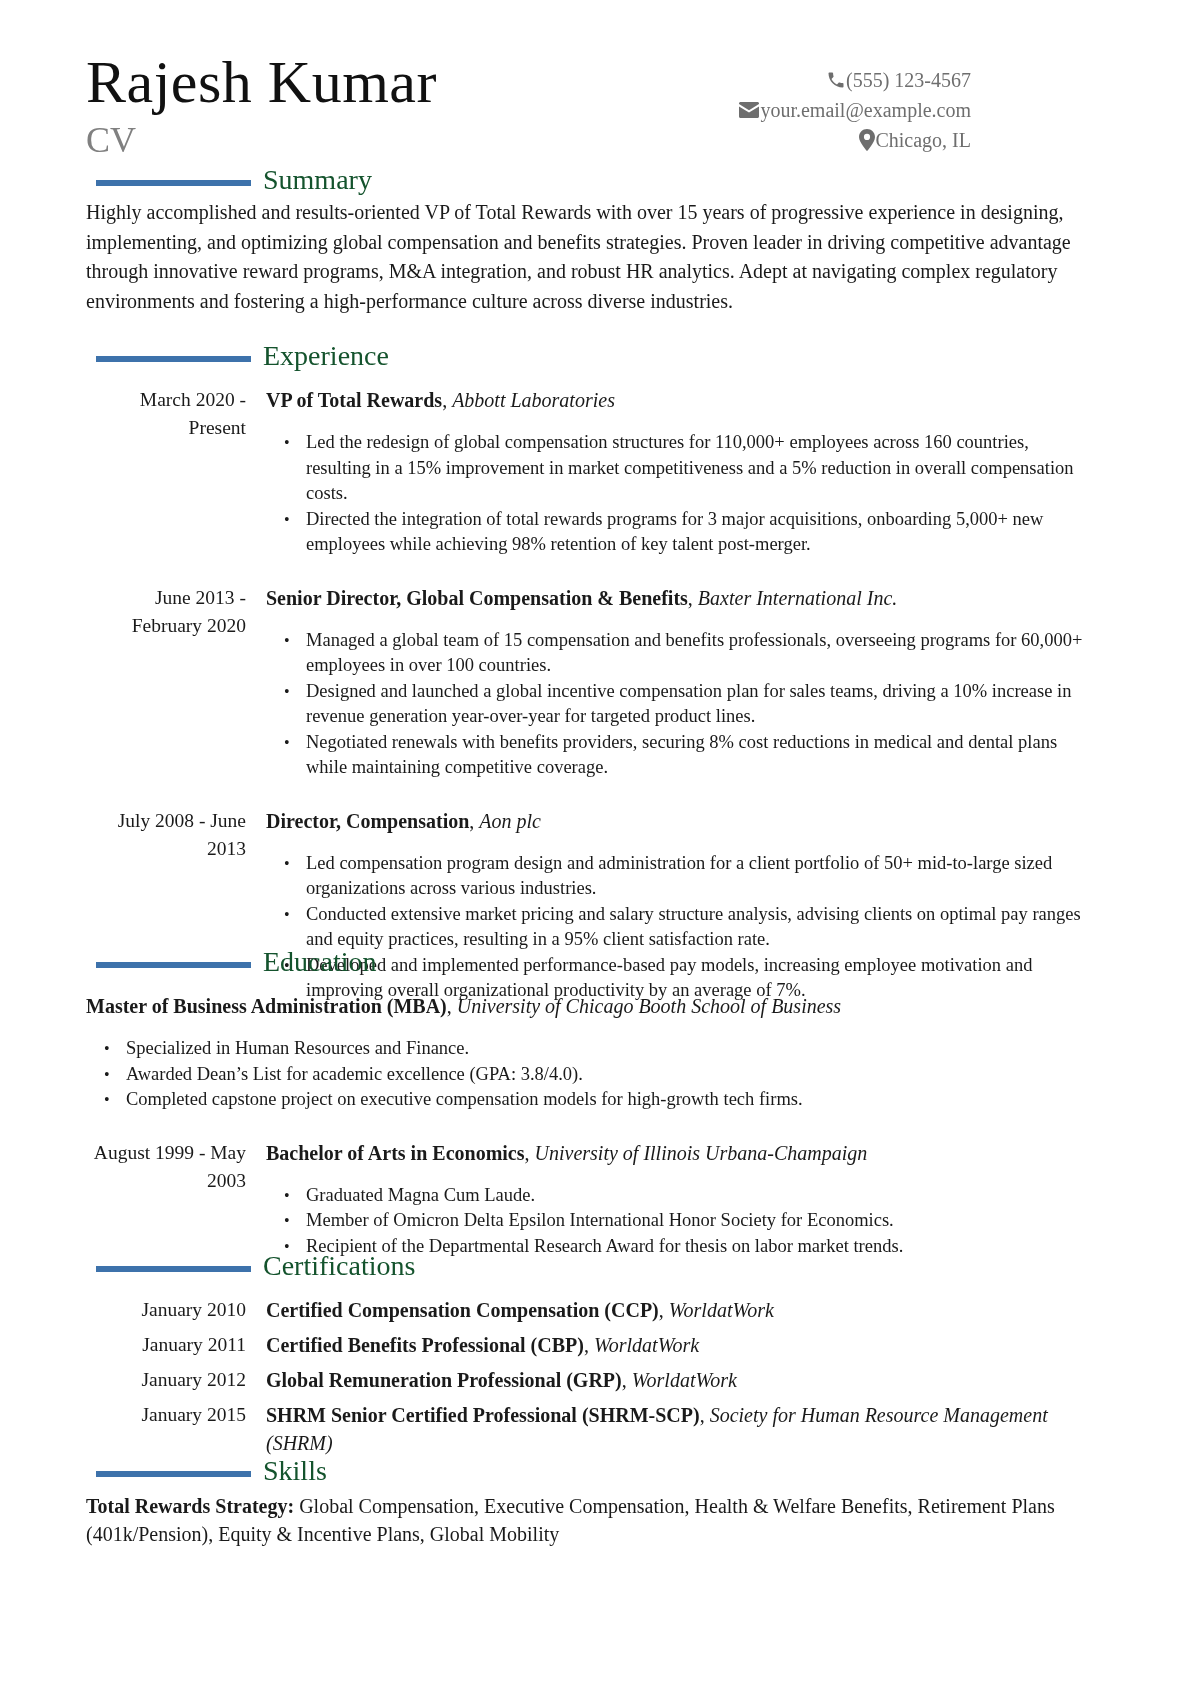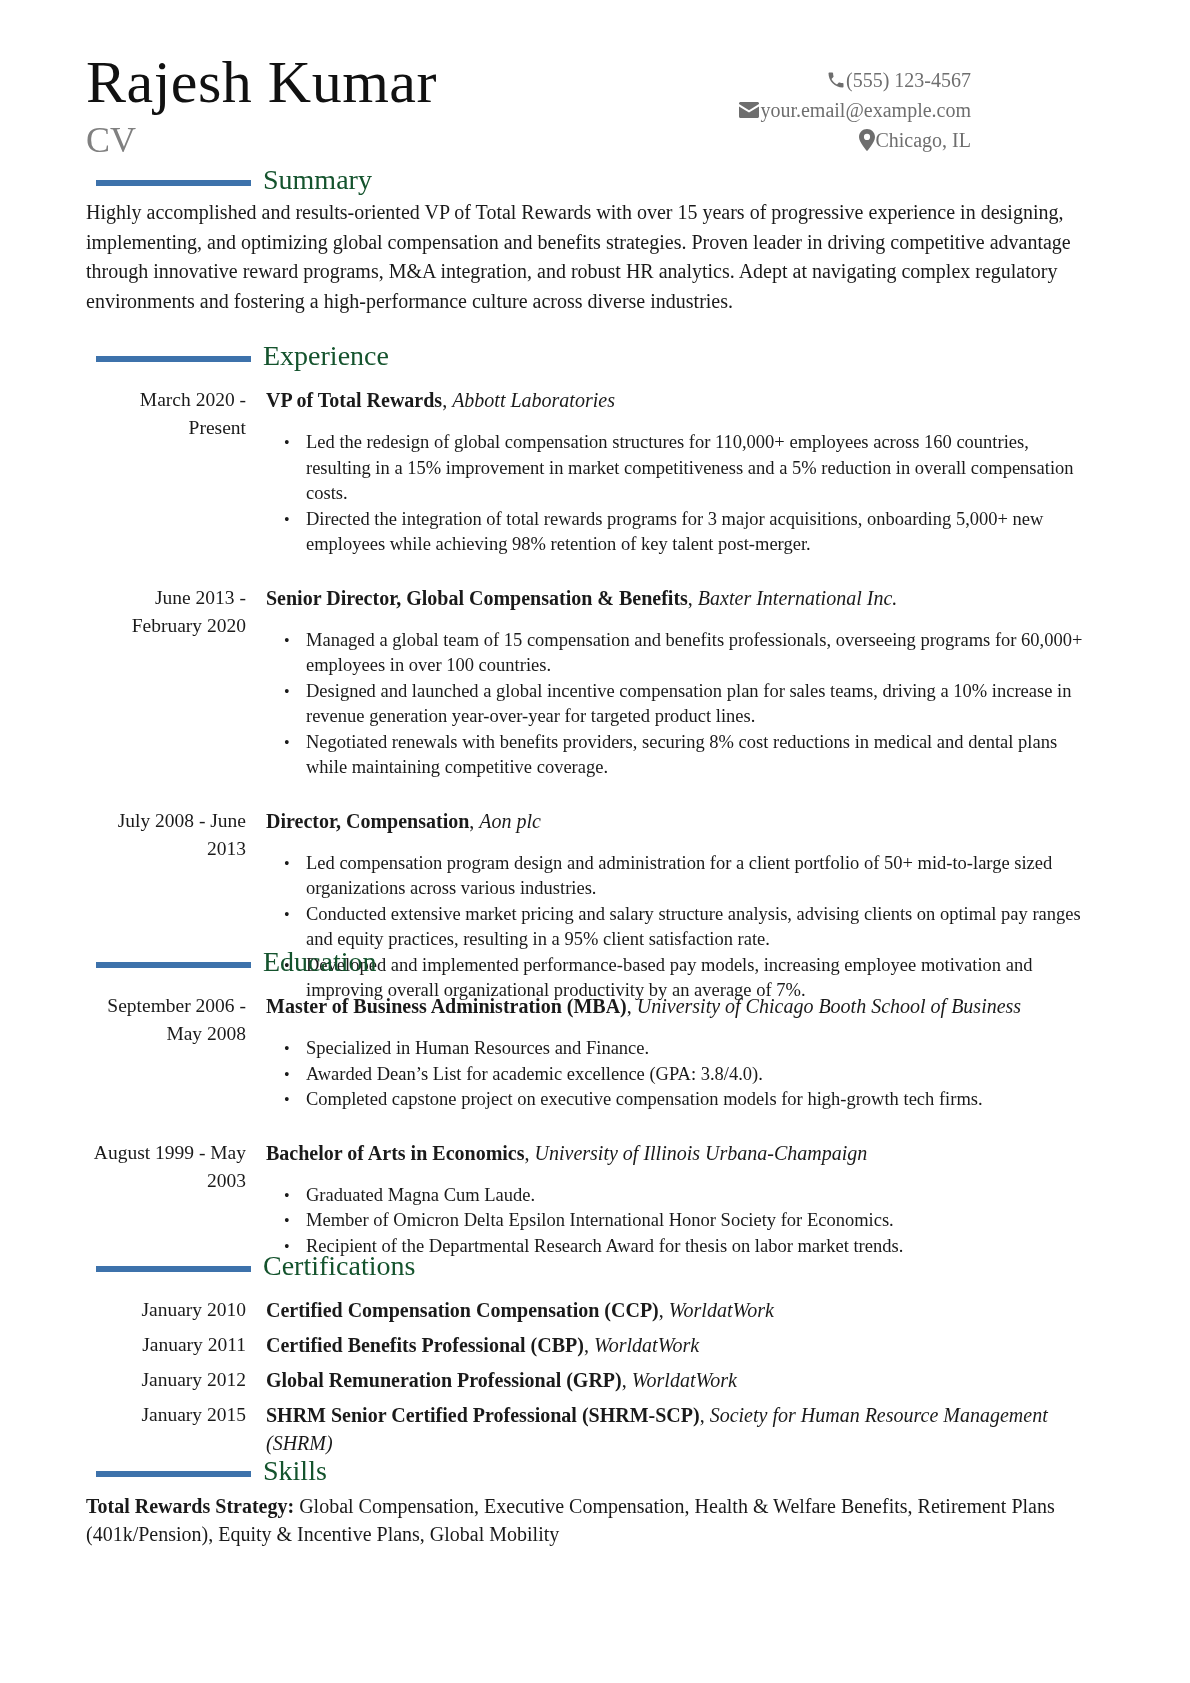--- a/index.html
+++ b/index.html
@@ -158,21 +158,20 @@
       </div>
     </div>
   </div>
 
   <div class="section-head" style="top:936px;">
     <div class="section-bar"></div>
     <div class="section-title">Education</div>
   </div>
   <div class="entries" style="top:980px;">
     <div class="entry">
-      <div class="entry-date">September 2006 - May 2008</div>
       <div class="entry-body">
         <div class="entry-title"><b>Master of Business Administration (MBA)</b>, <i>University of Chicago Booth School of Business</i></div>
         <ul class="bullets">
           <li>Specialized in Human Resources and Finance.</li>
           <li>Awarded Dean’s List for academic excellence (GPA: 3.8/4.0).</li>
           <li>Completed capstone project on executive compensation models for high-growth tech firms.</li>
         </ul>
       </div>
     </div>
     <div class="entry">

